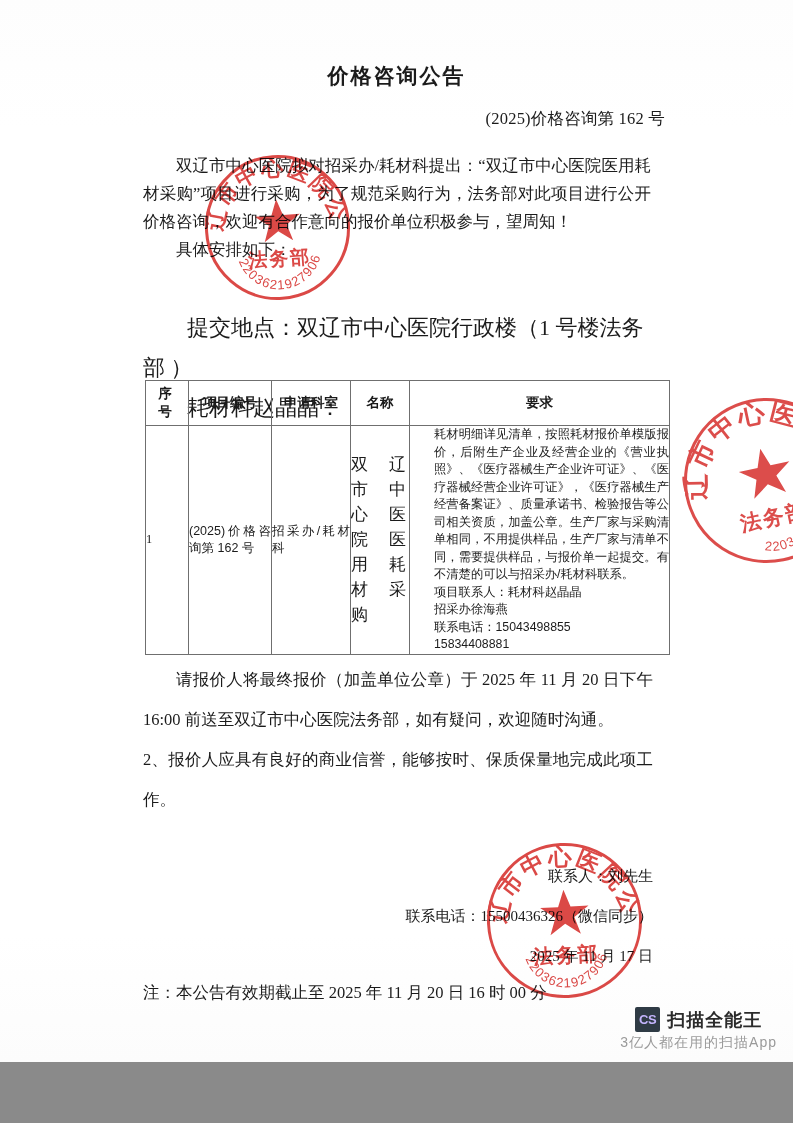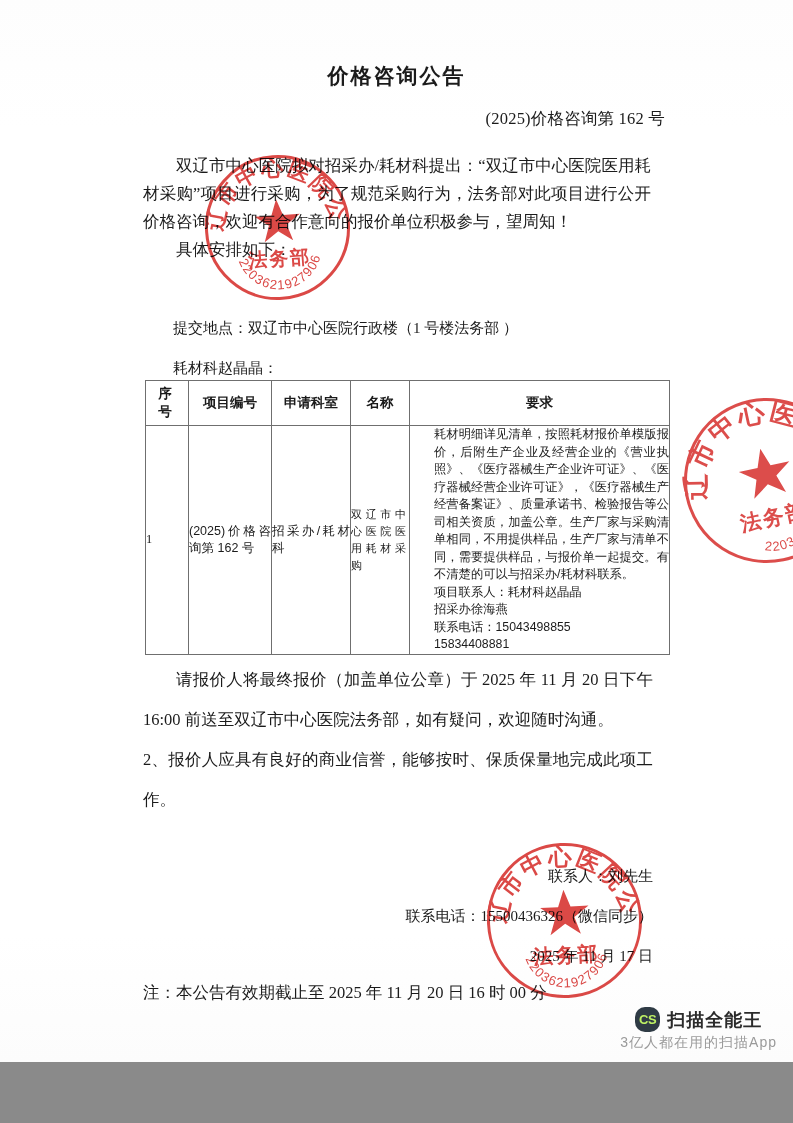--- a/index.html
+++ b/index.html
@@ -58,21 +58,21 @@
     text-justify: inter-ideograph;
   }
   .para { margin: 0; }
   .indent { text-indent: 2em; }
 
   .addr-block {
     position: absolute;
     top: 308px;
     left: 143px;
     width: 508px;
-    font-size: 15px;
+    font-size: 22px;
     line-height: 40px;
   }
   .addr-block .para { text-indent: 2em; }
 
   
   table.req-table {
     position: absolute;
     top: 380px;
     left: 145px;
     width: 519px;
@@ -107,22 +107,22 @@
   td.v-code, td.v-dept {
     padding: 4px 7px;
     font-size: 12.5px;
     line-height: 17px;
     font-family: "Liberation Sans", "DejaVu Sans", sans-serif;
     text-align: justify;
     text-justify: inter-ideograph;
   }
   td.v-name {
     padding: 4px 6px;
-    font-size: 11px;
-    line-height: 17px;
+    font-size: 17px;
+    line-height: 25px;
     font-family: Liberation Serif, serif;
     letter-spacing: 3px;
     text-align: justify;
     text-justify: inter-ideograph;
   }
   td.v-req {
     padding: 5px 6px 6px 7px;
     vertical-align: top;
     font-size: 12.3px;
     line-height: 17.5px;
@@ -261,23 +261,23 @@
     gap: 2px;
   }
   .cs-row {
     display: flex;
     align-items: center;
     gap: 7px;
   }
   .cs-badge {
     width: 25px;
     height: 25px;
-    border-radius: 10px;
+    border-radius: 2px;
     background: #2f3b45;
-    color: #bef264;
+    color: #c4b5fd;
     font-family: "Liberation Sans", "DejaVu Sans", sans-serif;
     font-size: 13px;
     font-weight: bold;
     display: flex;
     align-items: center;
     justify-content: center;
     letter-spacing: -0.5px;
   }
   .cs-name {
     font-family: "Liberation Sans", "DejaVu Sans", sans-serif;

